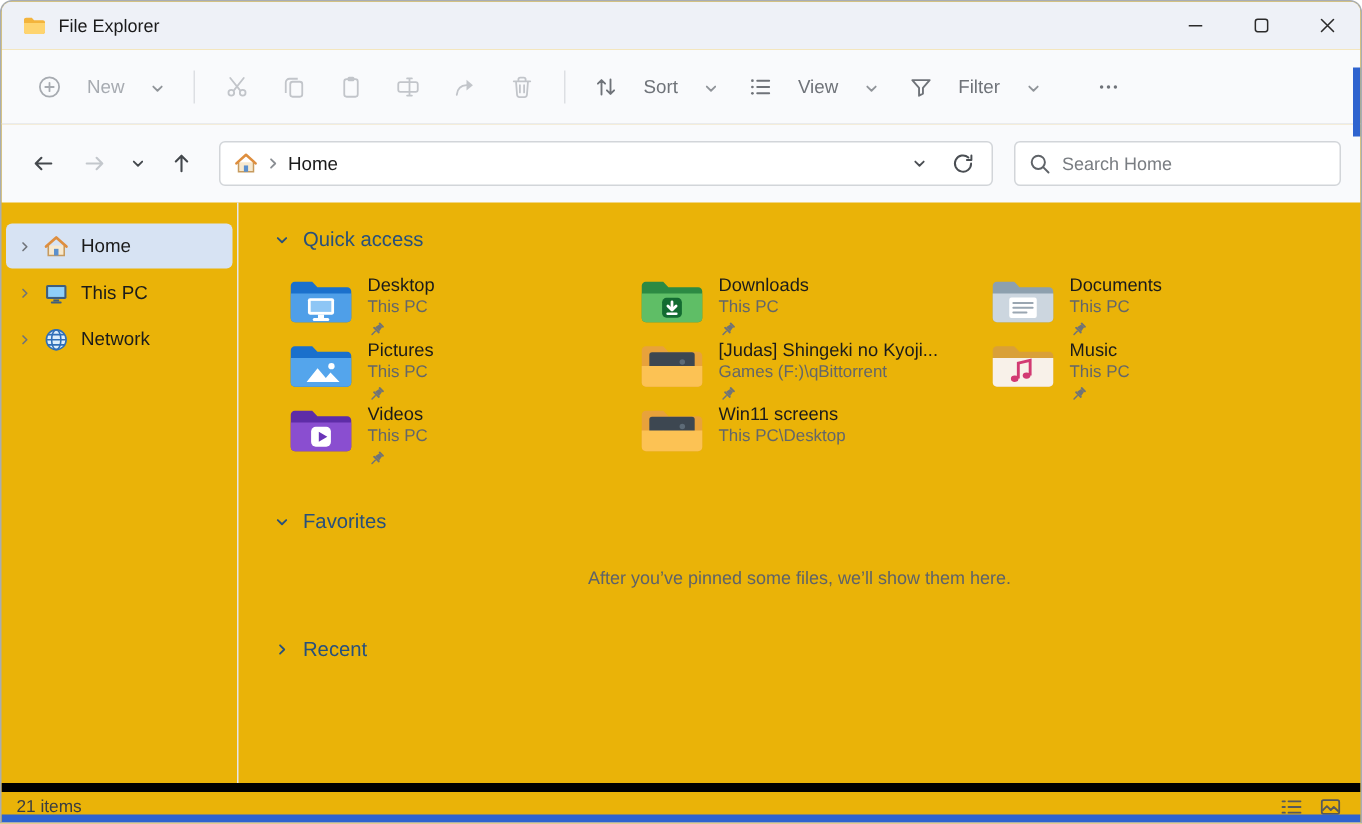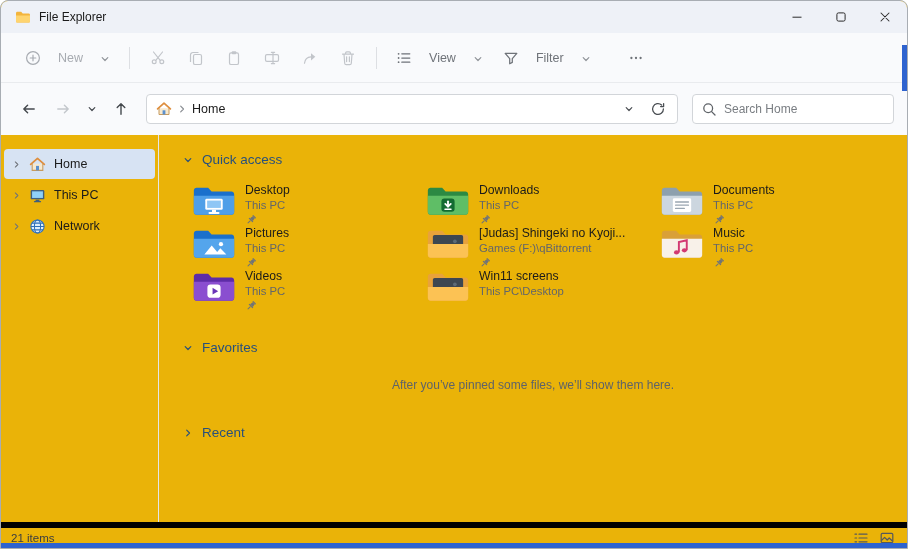--- a/index.html
+++ b/index.html
@@ -34,21 +34,21 @@
            color:#44484d;margin-right:4px}
   .nav-btn.small{width:20px}
   .nav-btn.disabled{color:#c3c7cc}
   .address-bar{flex:1;height:30px;border:1px solid #d2d5d9;border-radius:4px;background:#fff;
                display:flex;align-items:center;padding:0 9px;margin:0 6px}
   .crumb-chev{color:#8a8e93;margin:0 5px}
   .crumb{font-size:12.5px}
   .addr-spacer{flex:1}
   .addr-chev{color:#4a4e53;margin-right:16px}
   .addr-refresh{color:#4a4e53;margin-right:2px}
-  .search-box{width:202px;height:30px;border:1px solid #d2d5d9;border-radius:4px;background:#fff;
+  .search-box{width:218px;height:30px;border:1px solid #d2d5d9;border-radius:4px;background:#fff;
               display:flex;align-items:center;margin-left:8px;padding:0 8px}
   .search-input{border:0;outline:0;flex:1;min-width:0;font:inherit;font-size:12px;background:transparent;margin-left:7px}
   .search-input::placeholder{color:#797d82}
 
   
   .body-row{flex:1;display:flex;min-height:0}
   .sidebar{width:158px;flex:0 0 158px;border-right:1px solid #e4e6e9;padding-top:13px}
   .side-item{display:flex;align-items:center;height:30px;margin:1px 3px;padding:0 4px 0 8px;border-radius:4px;
              gap:8px;font-size:12.5px}
   .side-item.selected{background:var(--selection)}
@@ -185,20 +185,33 @@
           <span class="i16">
             <svg viewBox="0 0 16 16" fill="none" stroke="currentColor" stroke-width="1.2" stroke-linecap="round" stroke-linejoin="round">
               <path d="M2.5 4.2h11M5.6 4.2V3a1.2 1.2 0 0 1 1.2-1.2h2.4A1.2 1.2 0 0 1 10.4 3v1.2M4 4.2l.7 9a1.6 1.6 0 0 0 1.6 1.5h3.4a1.6 1.6 0 0 0 1.6-1.5l.7-9M6.6 6.8v4.8M9.4 6.8v4.8"></path>
             </svg>
           </span>
         </div>
       </div>
     <div class="tb-sep"></div>
     <div class="tb-btn">
       <span class="i16">
+          <svg viewBox="0 0 16 16" fill="none" stroke="currentColor" stroke-width="1.25" stroke-linecap="round" stroke-linejoin="round">
+            <path d="M5 13V3.4M5 3.4L2.6 5.8M5 3.4l2.4 2.4M11 3v9.6M11 12.6l-2.4-2.4M11 12.6l2.4-2.4"></path>
+          </svg>
+        </span>
+      <span>Sort</span>
+      <span class="i10 chev">
+          <svg viewBox="0 0 10 10" fill="none" stroke="currentColor" stroke-width="1.2" stroke-linecap="round" stroke-linejoin="round">
+            <path d="M2.2 3.7L5 6.5l2.8-2.8"></path>
+          </svg>
+        </span>
+    </div>
+    <div class="tb-btn">
+      <span class="i16">
           <svg viewBox="0 0 16 16" fill="none" stroke="currentColor" stroke-width="1.25" stroke-linecap="round">
             <path d="M5.8 3.8h8M5.8 8h8M5.8 12.2h8"></path>
             <circle cx="2.6" cy="3.8" r=".9" fill="currentColor" stroke="none"></circle>
             <circle cx="2.6" cy="8" r=".9" fill="currentColor" stroke="none"></circle>
             <circle cx="2.6" cy="12.2" r=".9" fill="currentColor" stroke="none"></circle>
           </svg>
         </span>
       <span>View</span>
       <span class="i10 chev">
           <svg viewBox="0 0 10 10" fill="none" stroke="currentColor" stroke-width="1.2" stroke-linecap="round" stroke-linejoin="round">

